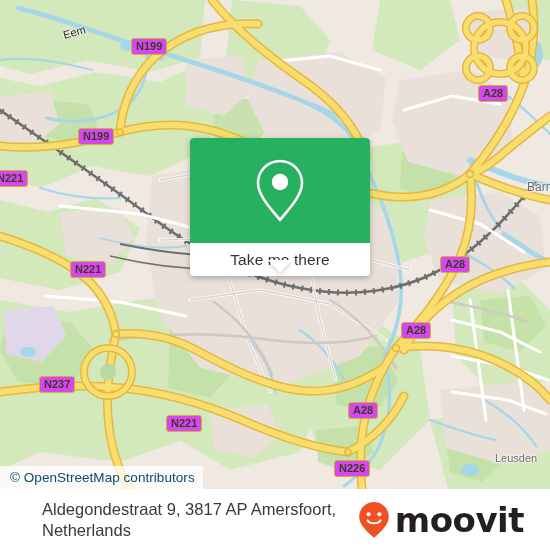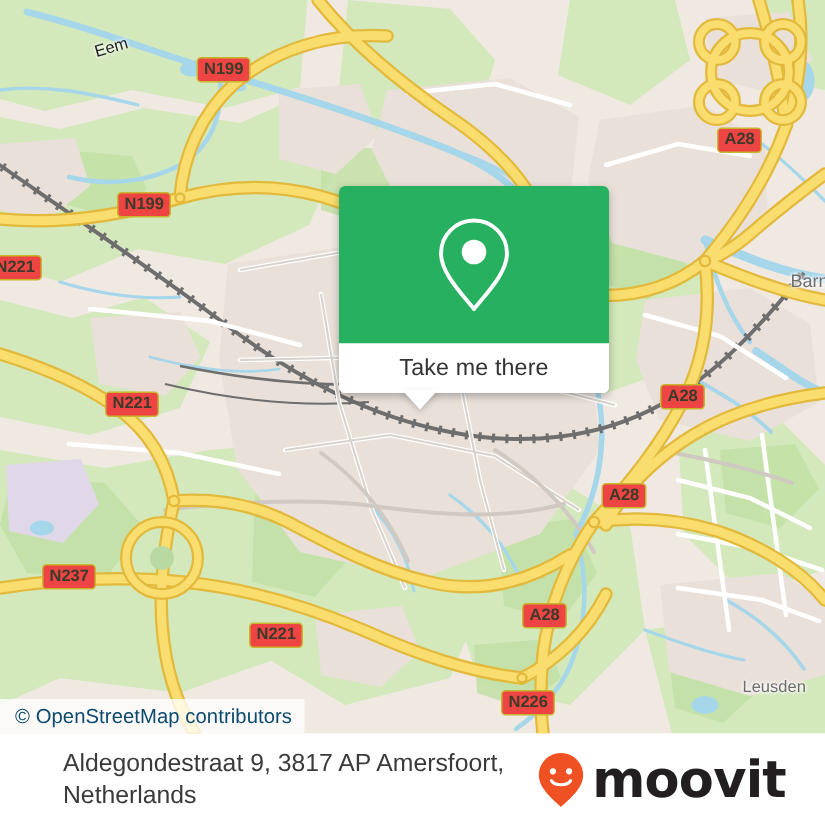--- a/index.html
+++ b/index.html
@@ -35,29 +35,28 @@
     position: absolute;
     left: 0; top: 0;
     width: 550px;
     height: 489px;
   }
 
   
   .popup-card {
     position: absolute;
     left: 190px;
-    top: 124px;
+    top: 138px;
     width: 180px;
     height: 138px;
     border-radius: 4px;
     overflow: hidden;
     box-shadow: 0 2px 6px rgba(0,0,0,0.28);
     background: #fff;
     z-index: 40;
-    margin-left: 36px;
   }
   .popup-head {
     height: 105px;
     background: #27b05f;
     display: flex;
     align-items: center;
     justify-content: center;
   }
   .popup-foot {
     height: 33px;
@@ -134,21 +133,21 @@
     line-height: 34px;
     font-weight: bold;
     color: #231f20;
     letter-spacing: -0.5px;
     font-family: "DejaVu Sans", sans-serif;
   }
 
   
   .shield {
     position: absolute;
-    background: #ef4444;
+    background: #d946ef;
     border: 1.6px solid #c8b62c;
     border-radius: 3px;
     color: #3b3b2a;
     font-size: 11px;
     font-weight: bold;
     padding: 0px 4px 1px 4px;
     line-height: 14px;
     z-index: 20;
     white-space: nowrap;
     font-family: "Liberation Sans", sans-serif;
@@ -366,21 +365,21 @@
         <circle cx="348" cy="452" r="3"></circle>
         <circle cx="120" cy="132" r="3"></circle>
       </g>
     </svg>
 
     <div>
       <div class="shield" style="left:131px;top:38px">N199</div>
       <div class="shield" style="left:78px;top:128px">N199</div>
       <div class="shield" style="left:-8px;top:170px">N221</div>
       <div class="shield" style="left:70px;top:261px">N221</div>
-      <div class="shield" style="left:28px;top:376px">N237</div>
+      <div class="shield" style="left:39px;top:376px">N237</div>
       <div class="shield" style="left:166px;top:415px">N221</div>
       <div class="shield" style="left:478px;top:85px">A28</div>
       <div class="shield" style="left:440px;top:256px">A28</div>
       <div class="shield" style="left:401px;top:322px">A28</div>
       <div class="shield" style="left:348px;top:402px">A28</div>
       <div class="shield" style="left:334px;top:460px">N226</div>
     </div>
 
     <div class="place-label" style="left:495px;top:452px">Leusden</div>
     <div class="place-label" style="left:527px;top:180px;font-size:12px">Barn</div>

